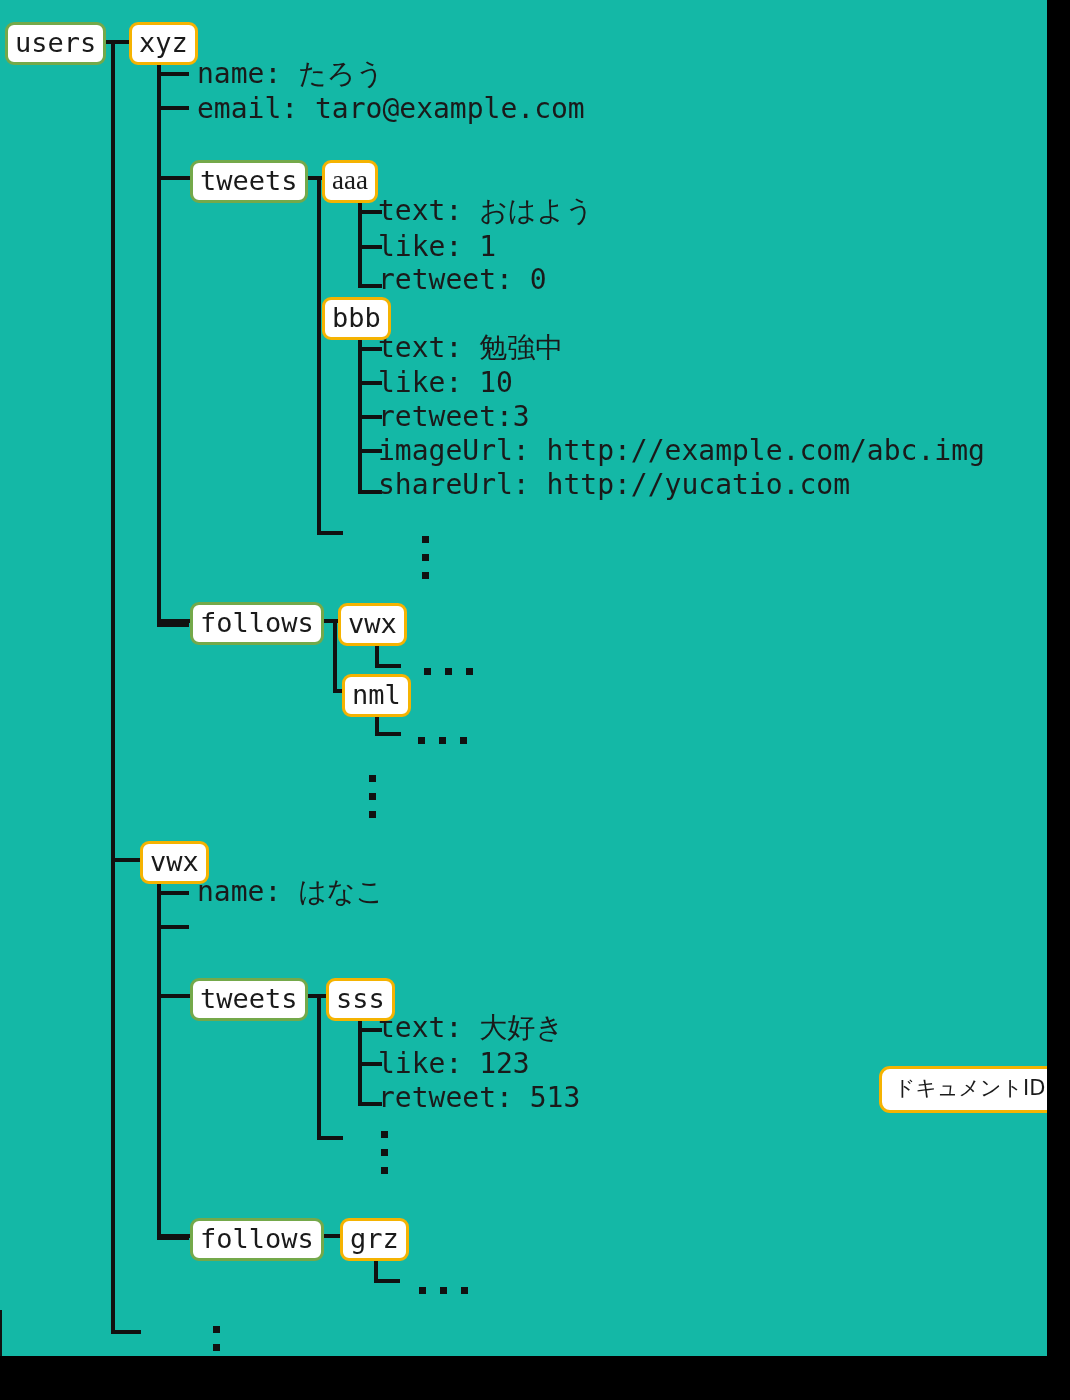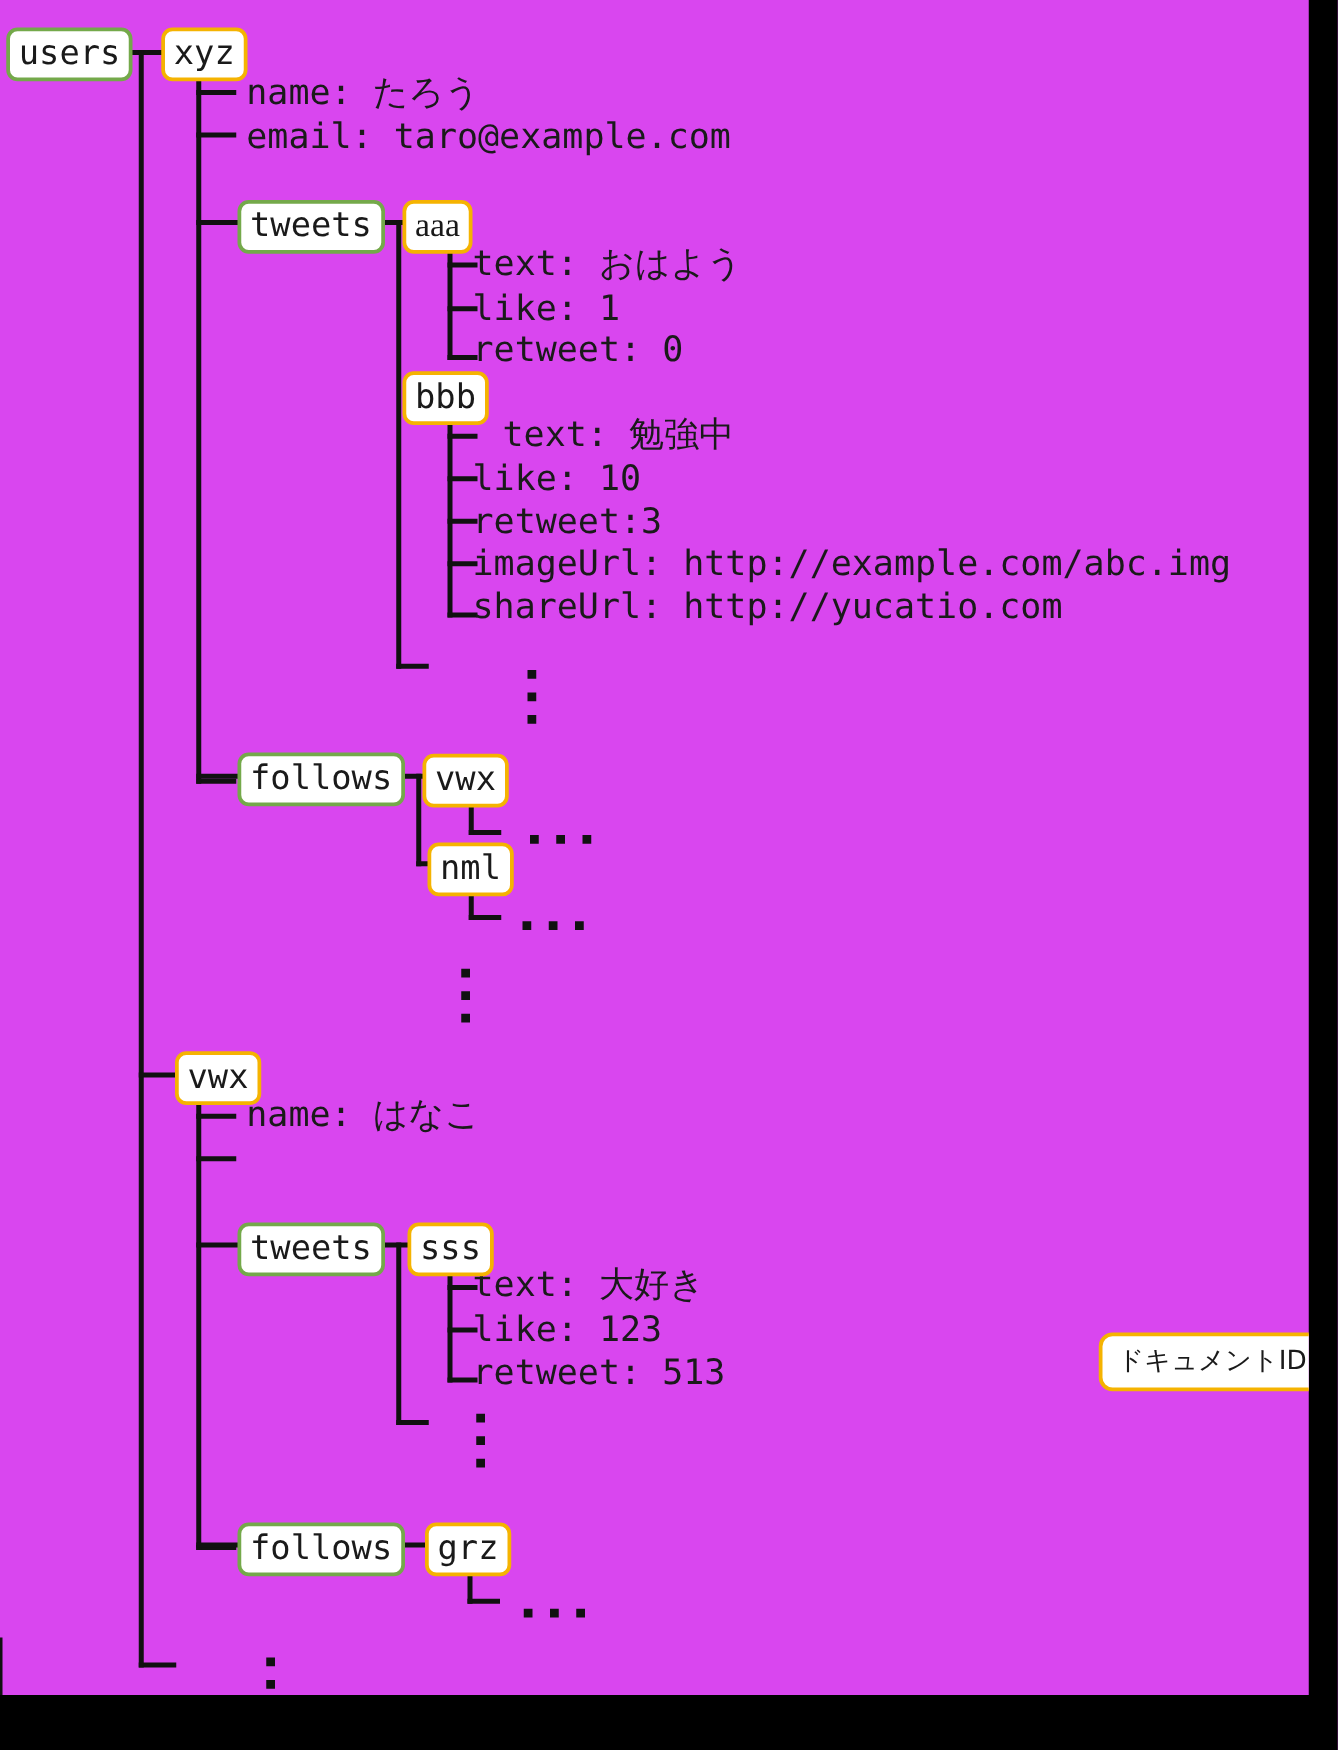--- a/index.html
+++ b/index.html
@@ -13,21 +13,21 @@
     position: relative;
     overflow: hidden;
     font-family: "DejaVu Sans Mono", "Liberation Mono", monospace;
   }
   #canvas {
     position: absolute;
     left: 0;
     top: 0;
     width: 1047px;
     height: 1356px;
-    background: #d946ef;
+    background: #14b8a6;
     overflow: hidden;
   }
   
   .node {
     position: absolute;
     box-sizing: border-box;
     border: 3px solid #000;
     border-radius: 9px;
     background: #ffffff;
     color: #1a1a1a;
@@ -142,21 +142,21 @@
   <div class="field" style="left:378px; top:197px;">text: おはよう</div>
   <div class="hline" style="left:358px; top:245px; width:24px;"></div>
   <div class="field" style="left:378px; top:233px;">like: 1</div>
   <div class="field" style="left:378px; top:266px;">retweet: 0</div>
 
   <div class="node docid" style="left:322px; top:297px;">
     <span>bbb</span>
   </div>
   <div class="elbow" style="left:358px; top:331px; width:20px; height:159px;"></div>
   <div class="hline" style="left:358px; top:347px; width:24px;"></div>
-  <div class="field" style="left:378px; top:334px;margin-left:24px;">text: 勉強中</div>
+  <div class="field" style="left:378px; top:334px;">text: 勉強中</div>
   <div class="hline" style="left:358px; top:381px; width:24px;"></div>
   <div class="field" style="left:378px; top:369px;">like: 10</div>
   <div class="hline" style="left:358px; top:415px; width:24px;"></div>
   <div class="field" style="left:378px; top:403px;">retweet:3</div>
   <div class="hline" style="left:358px; top:449px; width:24px;"></div>
   <div class="field" style="left:378px; top:437px;">imageUrl: http://example.com/abc.img</div>
   <div class="field" style="left:378px; top:471px;">shareUrl: http://yucatio.com</div>
 
   <div class="vdots" style="left:422px; top:536px;">
     <i></i>

